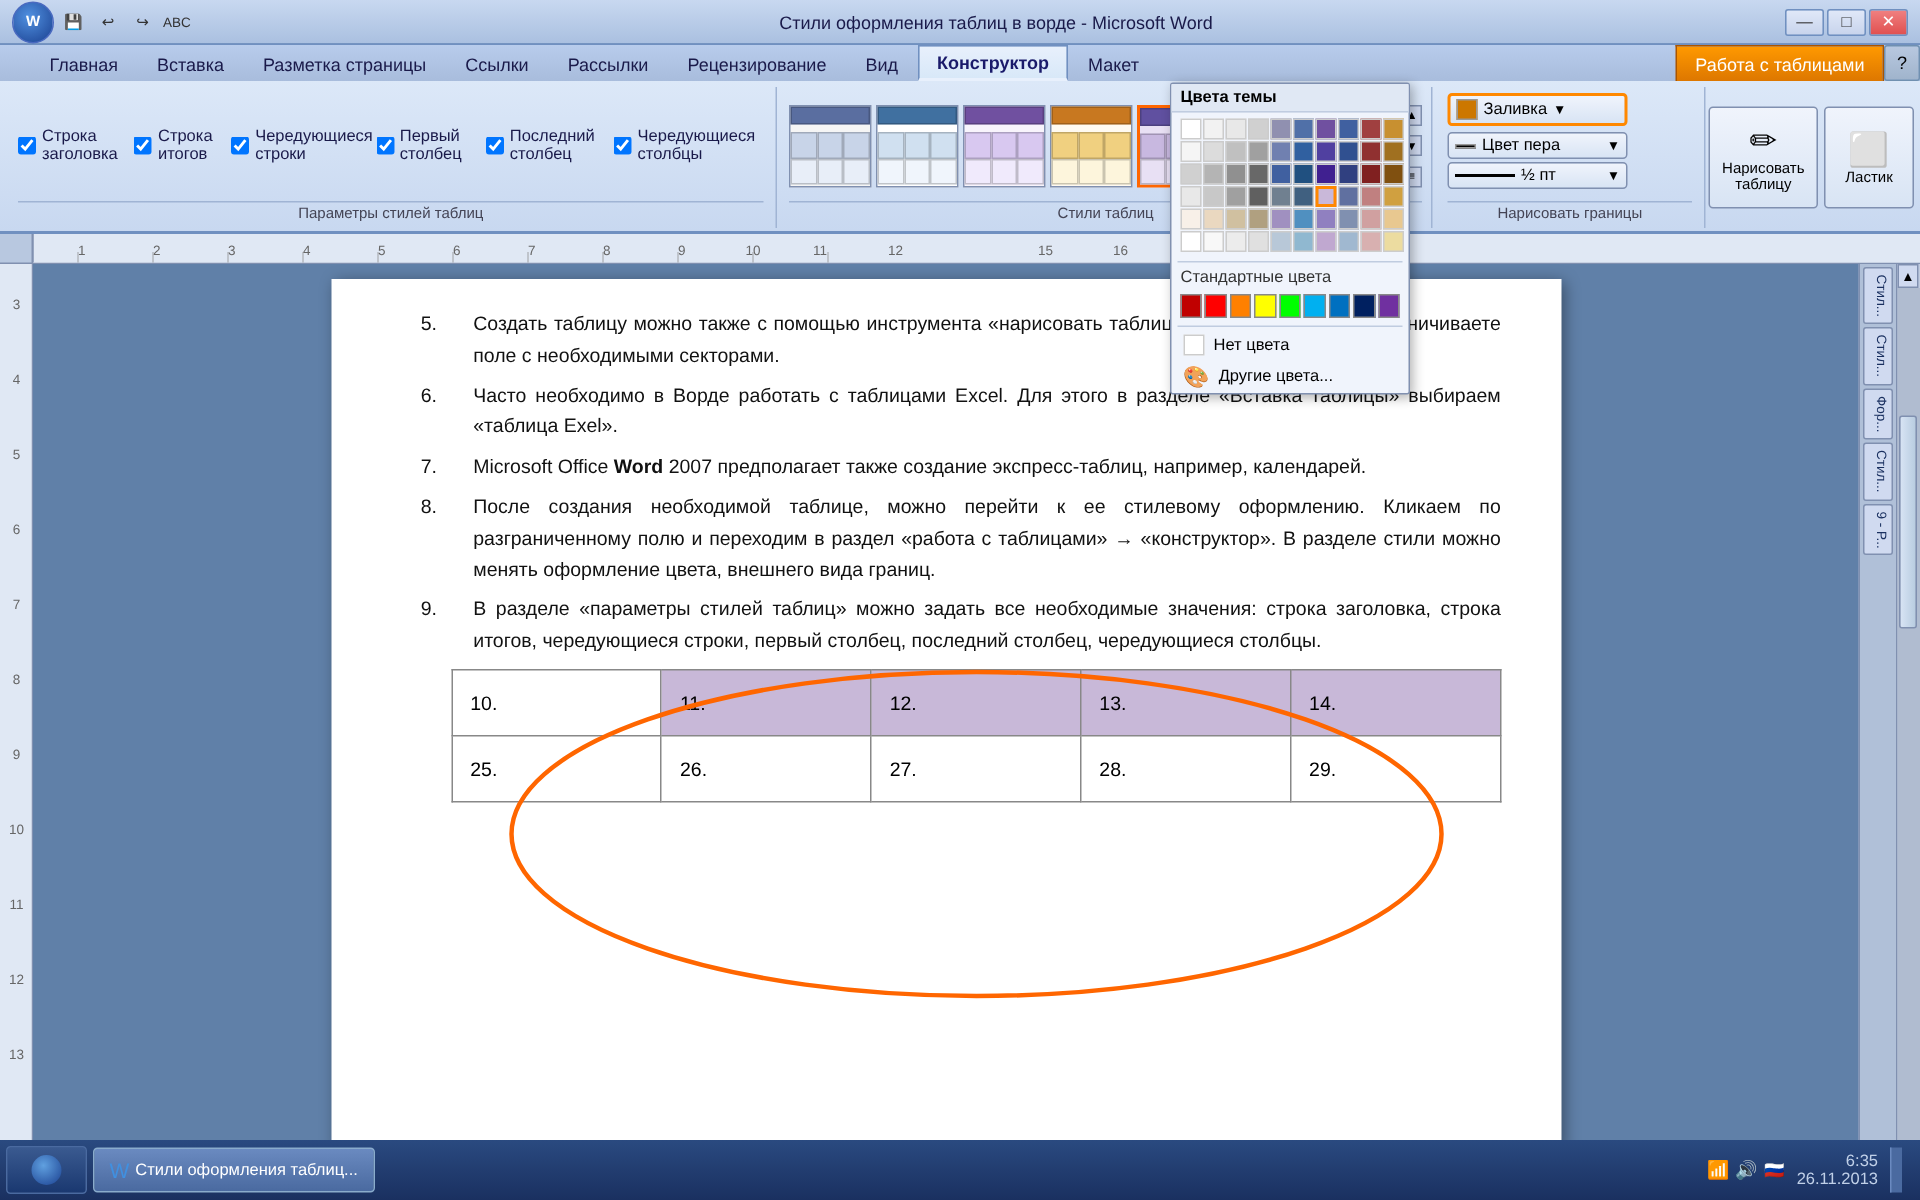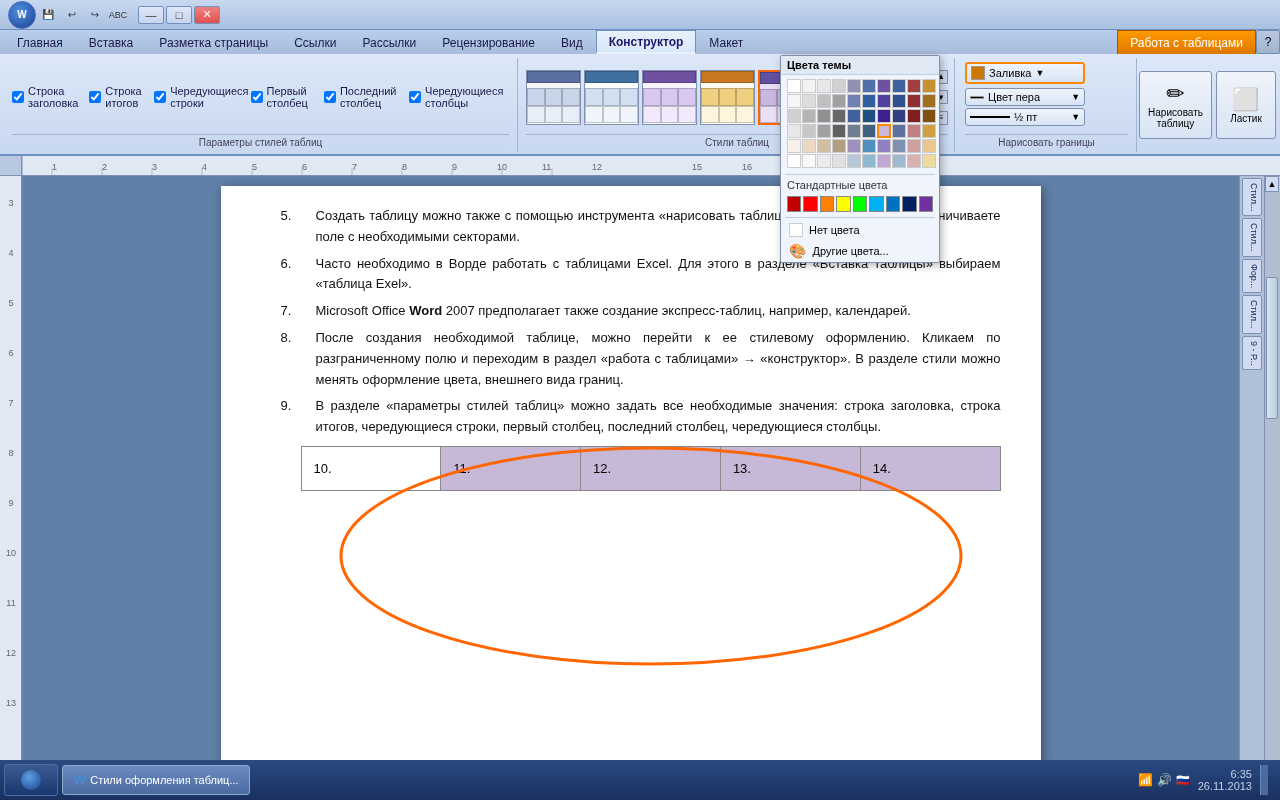--- a/index.html
+++ b/index.html
@@ -23,21 +23,21 @@
 
     
     .ribbon {
       background: linear-gradient(to bottom, #dce8f8, #c8d8f0);
       border-bottom: 2px solid #7090c0;
     }
     .ribbon-tabs {
       display: flex;
       height: 24px;
       background: linear-gradient(to bottom, #b8ccec, #a8bcdc);
-      padding-left: 4px;
+      padding-left: 20px;
       justify-content: center;
     }
     .ribbon-tab {
       padding: 3px 12px;
       font-size: 12px;
       color: #1a1a4a;
       cursor: pointer;
       border: 1px solid transparent;
       border-bottom: none;
       height: 24px;
@@ -286,20 +286,21 @@
 <div class="title-bar">
   <div class="qat">
     <div class="win-btn-orb">
       <span style="color:white;font-size:10px;font-weight:bold;">W</span>
     </div>
     <button class="qat-btn">💾</button>
     <button class="qat-btn">↩</button>
     <button class="qat-btn">↪</button>
     <button class="qat-btn" style="font-size:9px;">ABC</button>
   </div>
+  <div class="title-bar-text">Стили оформления таблиц в ворде - Microsoft Word</div>
   <div class="title-bar-buttons">
     <div class="tb-btn">—</div>
     <div class="tb-btn">□</div>
     <div class="tb-btn close">✕</div>
   </div>
 </div>
 
 <div class="ribbon">
   <div class="ribbon-tabs">
     <div class="ribbon-tab">Главная</div>
@@ -665,20 +666,27 @@
             <tr>
               <td class="first-col">10.</td>
               <td class="cell-purple">11.</td>
               <td class="cell-purple">12.</td>
               <td class="cell-purple">13.</td>
               <td class="cell-purple">14.</td>
             </tr>
 
 
 
+            <tr>
+              <td class="first-col">25.</td>
+              <td class="cell-white">26.</td>
+              <td class="cell-white">27.</td>
+              <td class="cell-white">28.</td>
+              <td class="cell-white">29.</td>
+            </tr>
           </tbody>
         </table>
       </div>
     </div>
   </div>
 
   <div class="right-panel">
     <div class="right-panel-item">Стил...</div>
     <div class="right-panel-item">Стил...</div>
     <div class="right-panel-item">Фор...</div>

